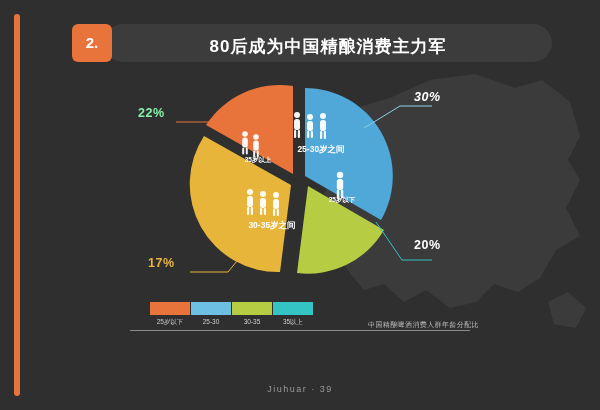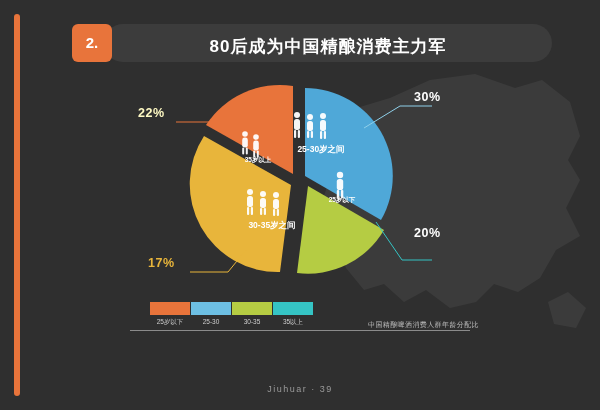--- a/index.html
+++ b/index.html
@@ -51,21 +51,21 @@
   .chart-area{position:absolute;left:150px;top:70px;width:300px;height:220px;}
   .pie-svg{position:absolute;left:0;top:0;width:300px;height:220px;overflow:visible;}
 
   .slice-label{
     font-size:8.5px;fill:#ffffff;text-anchor:middle;font-weight:bold;
   }
   .pct{
     position:absolute;color:#ffffff;font-size:12.5px;font-weight:bold;
     letter-spacing:0.5px;
   }
-  .pct.orange{color:#fef9c3;}
+  .pct.orange{color:#86efac;}
   .pct.yellow{color:#e8b53b;}
   .pct.blue{color:#ffffff;}
   .pct.green{color:#ffffff;}
 
   
   .legend{
     position:absolute;left:150px;top:302px;width:160px;height:26px;
   }
   .legend-item{
     position:absolute;top:0;width:40px;
@@ -202,22 +202,22 @@
         <path d="M226 152 L252 190 L282 190"></path>
       </g>
       <g stroke="#e8b53b" stroke-width="1" fill="none">
         <path d="M96 180 L78 202 L40 202"></path>
       </g>
       <g stroke="#e8743b" stroke-width="1" fill="none">
         <path d="M84 62 L60 52 L26 52"></path>
       </g>
     </svg>
 
-    <div class="pct blue" style="left:264px;top:20px;">30%</div>
-    <div class="pct green" style="left:264px;top:156px;">20%</div>
+    <div class="pct blue" style="left:264px;top:20px;font-style:italic;">30%</div>
+    <div class="pct green" style="left:264px;top:168px;">20%</div>
     <div class="pct yellow" style="left:-2px;top:186px;">17%</div>
     <div class="pct orange" style="left:-12px;top:36px;">22%</div>
   </div>
 
   <div class="legend">
     <div class="legend-item" style="left:0;">
       <span class="legend-swatch" style="background:#e8743b;"></span>
       <span class="legend-text">25岁以下</span>
     </div>
     <div class="legend-item" style="left:41px;">

